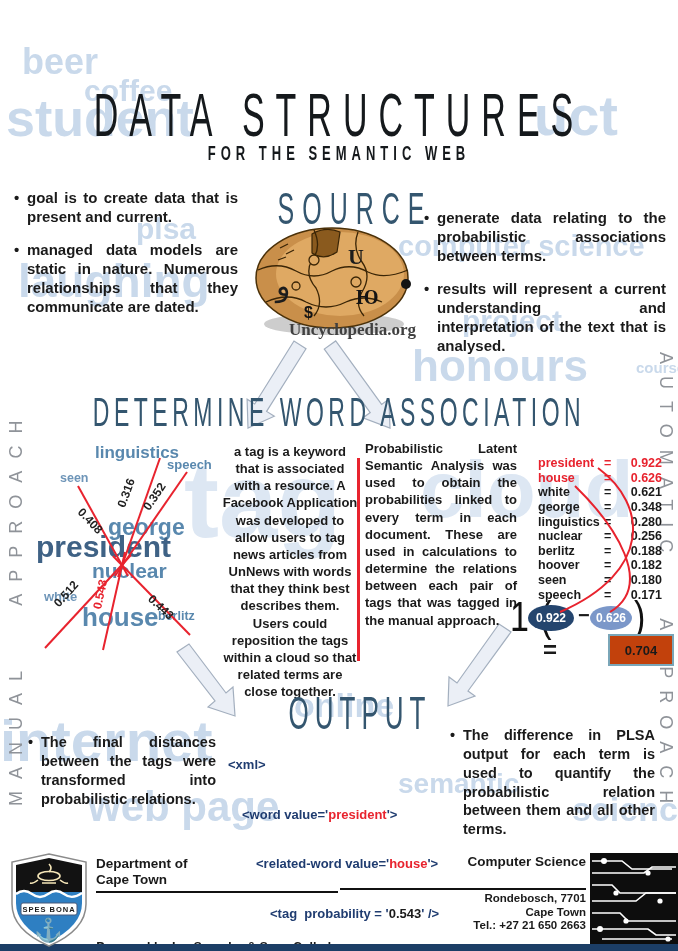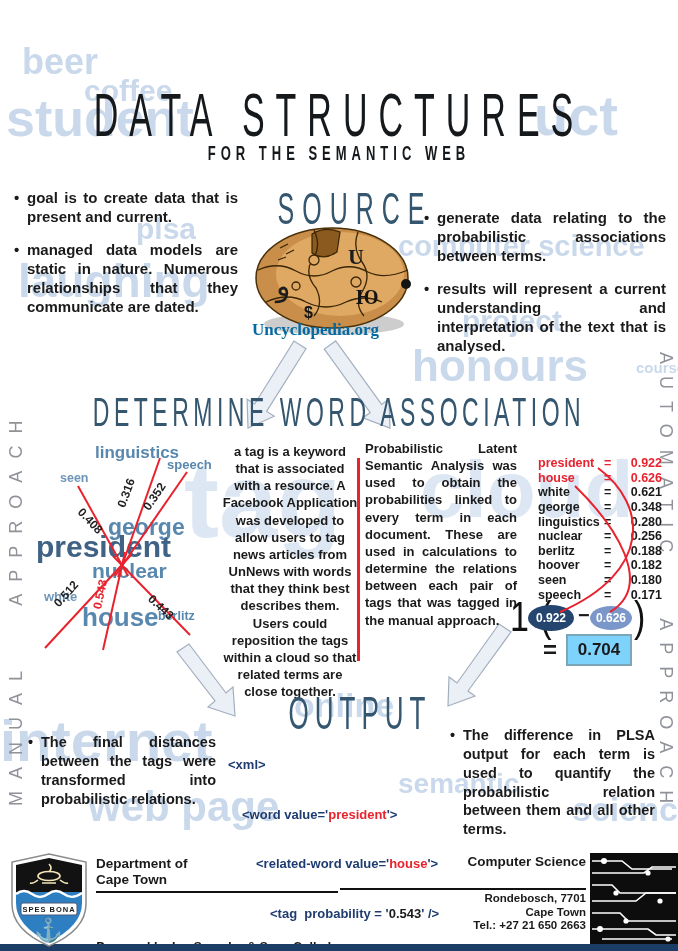--- a/index.html
+++ b/index.html
@@ -52,22 +52,22 @@
             font-size:12.5px; font-weight:bold; }
   .prow { display:flex; height:14.6px; align-items:center; }
   .prow .term { width:66px; } .prow .eq { width:18px; } .prow .val { flex:1; text-align:right; }
   .prow-red { color:#e8232e; }
 
   
   .fpiece { position:absolute; z-index:3; font-weight:bold; }
   .fbracket { font-size:34px; font-weight:400; transform:scaleY(1.25); transform-origin:top left; color:#111; }
   .ellipse { border-radius:50%; color:#fff; font-size:12px; display:flex; align-items:center;
              justify-content:center; }
-  .result-box { background:#7dd3fc; border:2px solid #7aa6b8; display:flex; align-items:center;
-                justify-content:center; font-size:17px; }
+  .result-box { background:#c2410c; border:2px solid #7aa6b8; display:flex; align-items:center;
+                justify-content:center; font-size:13px;margin-left:42px; }
 
   
   .xml { position:absolute; left:228px; top:724px; z-index:2; font-size:13px; line-height:16.5px;
          color:#1f3c70; font-weight:bold; white-space:pre; }
   .xval-red { color:#e8232e; }
   .xval-bold { color:#1a1a1a; }
 
   
   .v-label { position:absolute; z-index:2; writing-mode:vertical-rl; color:#8f9399;
              font-size:18px; letter-spacing:12px; word-spacing:38px; white-space:nowrap; }
@@ -139,21 +139,21 @@
       <circle cx="104" cy="62" r="5" fill="#dfa963"></circle>
       <circle cx="44" cy="66" r="4" fill="#dfa963"></circle>
       <path d="M28,28 l8,-4 M34,34 l8,-4 M26,40 l8,-3"></path>
     </g>
     <circle cx="154" cy="64" r="5" fill="#141414"></circle>
     <text x="96" y="44" font-size="22" font-weight="bold" fill="#1c1c1c" font-family="Liberation Serif, serif">U</text>
     <text x="104" y="84" font-size="20" font-weight="bold" fill="#141414" font-family="Liberation Serif, serif">Ю</text>
     <text x="52" y="98" font-size="16" font-weight="bold" fill="#141414">$</text>
     <text x="24" y="76" font-size="30" fill="#1c1c1c">و</text>
   </svg>
-  <div class="footer-text serif" style="left:252px; top:320px; width:164px; text-align:left; font-weight:bold; font-size:17px; color:#0369a1;">Uncyclopedia.org</div>
+  <div class="footer-text serif" style="left:252px; top:320px; width:164px; text-align:right; font-weight:bold; font-size:17px; color:#404040;">Uncyclopedia.org</div>
 
   <div class="bullets b-top" style="left:424px; top:192px; width:242px;margin-top:16px;">
     <p>generate data relating to the probabilistic associations between terms.</p>
     <p>results will represent a current understanding and interpretation of the text that is analysed.</p>
   </div>
 
   <div class="heading h-wrap" style="left:0; top:388px; width:678px;">
     <span class="cond h-det">DETERMINE WORD ASSOCIATION</span>
   </div>
 

